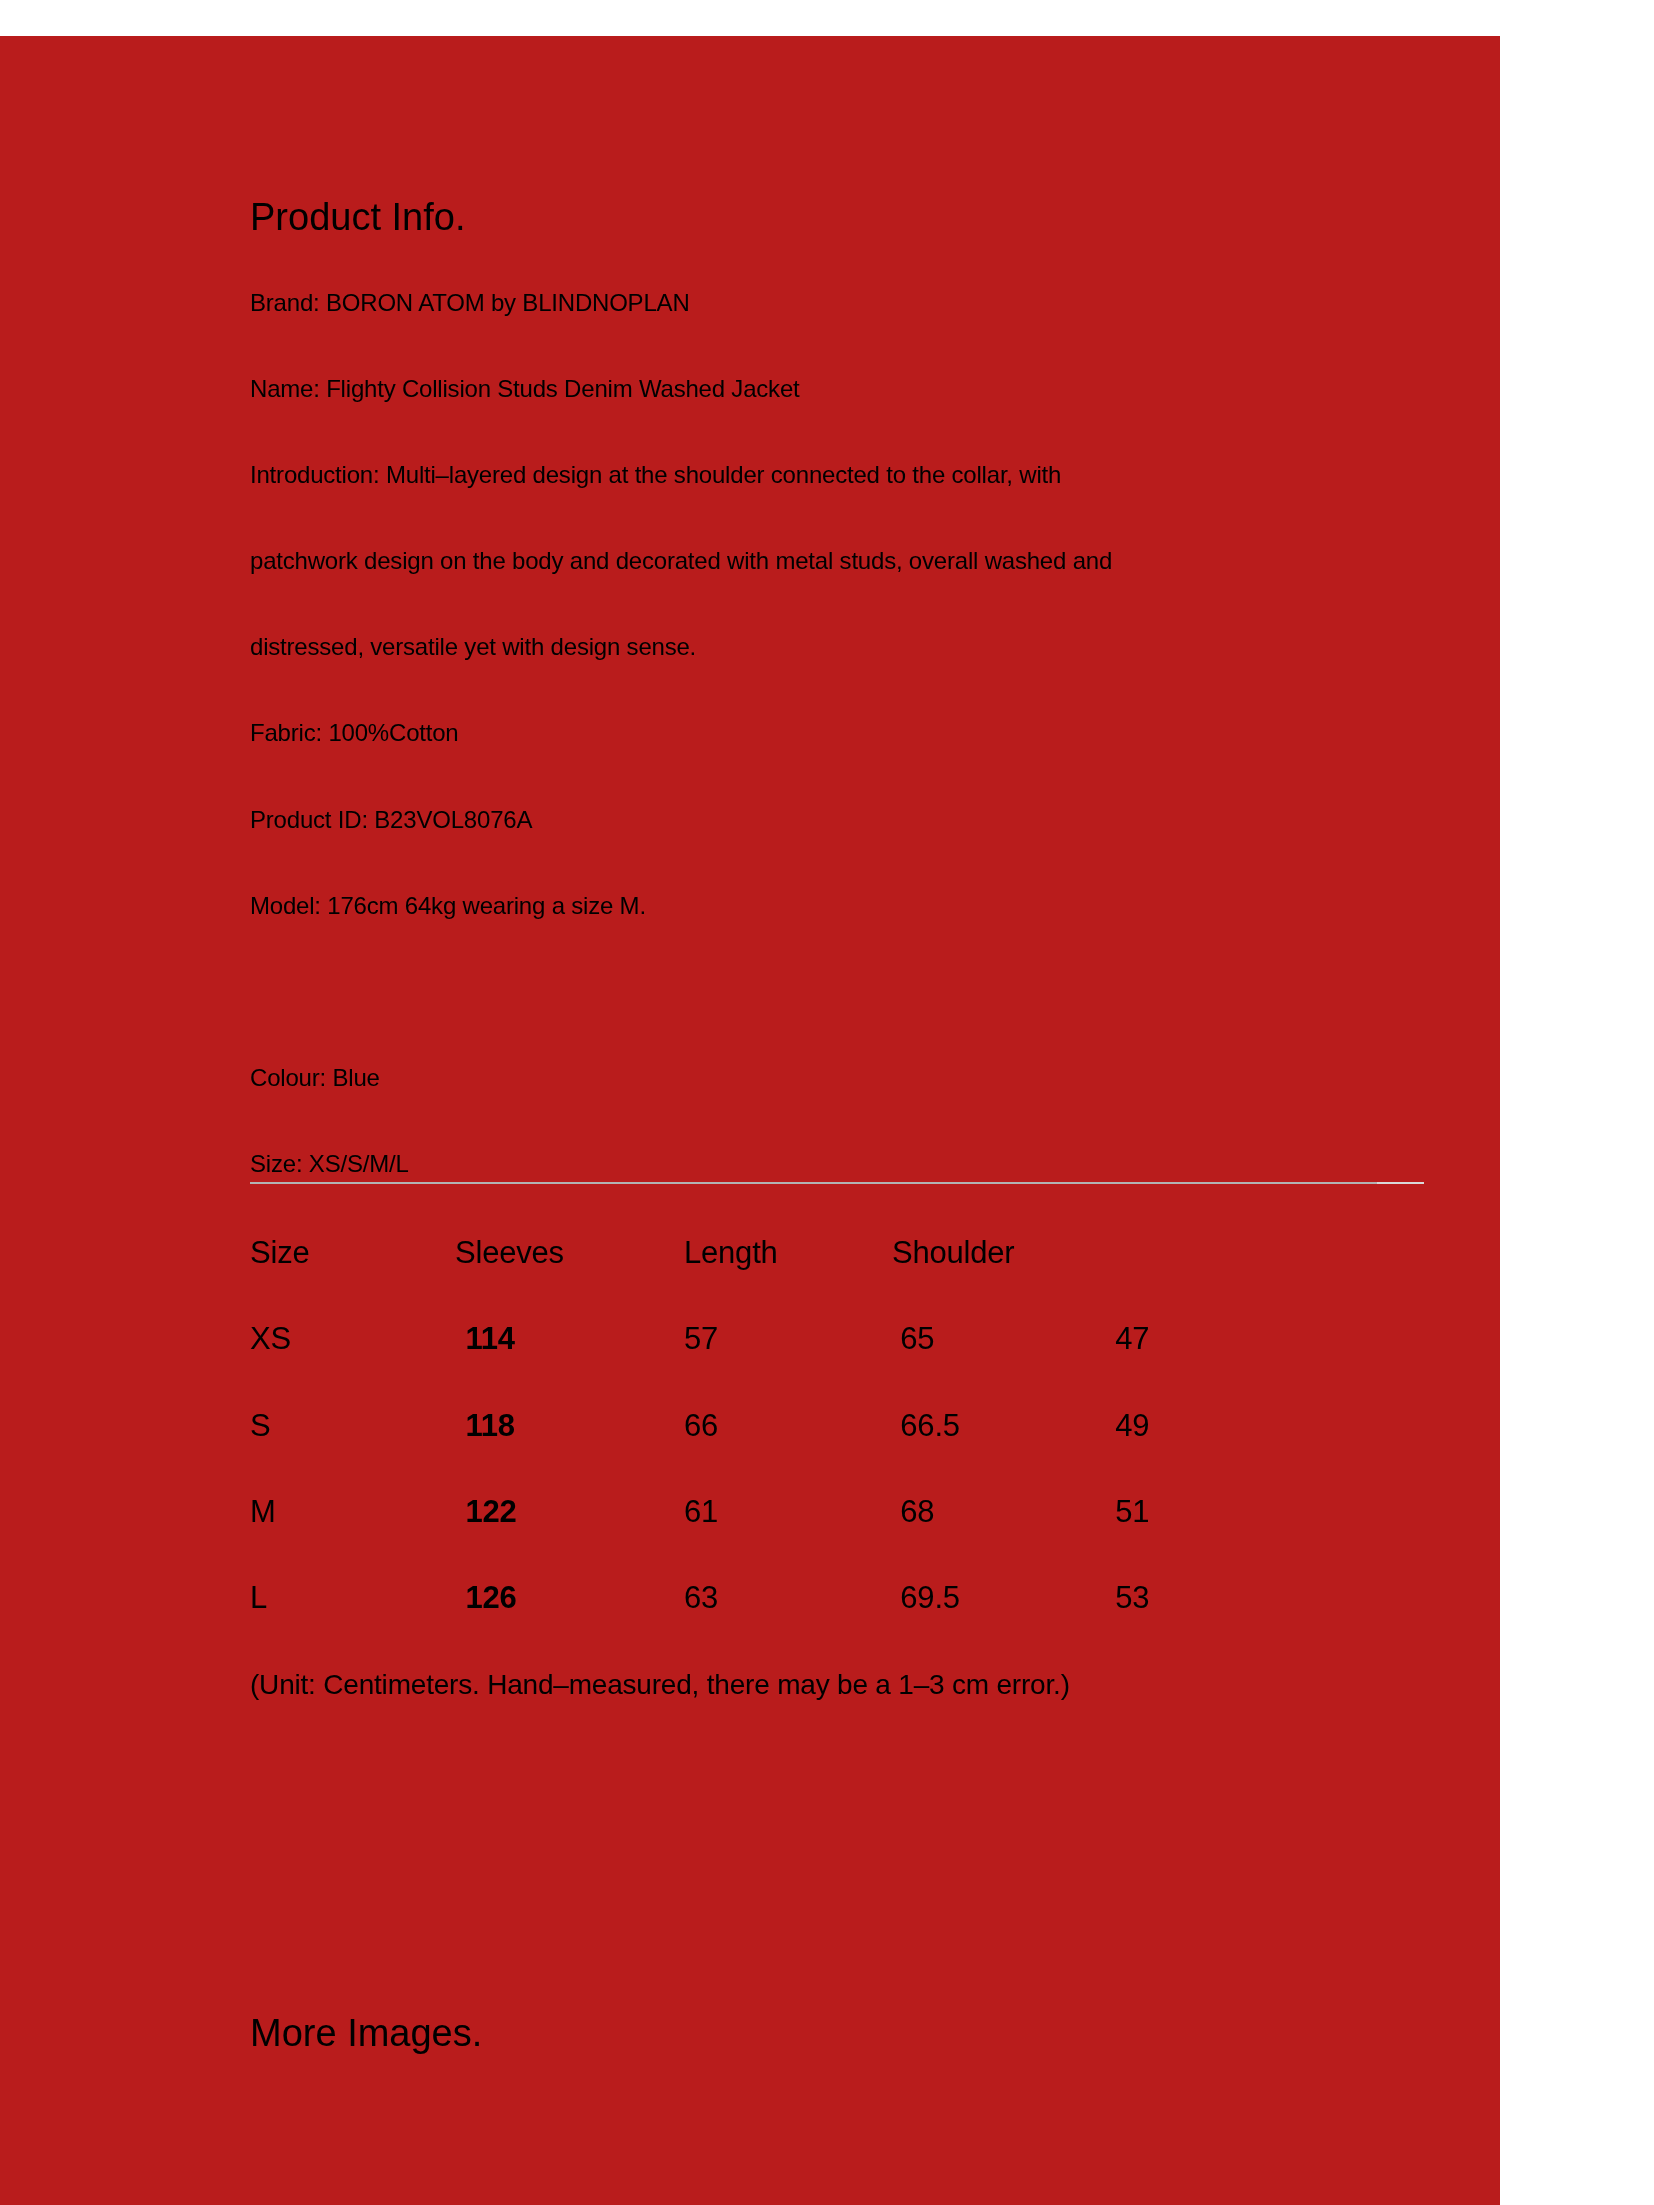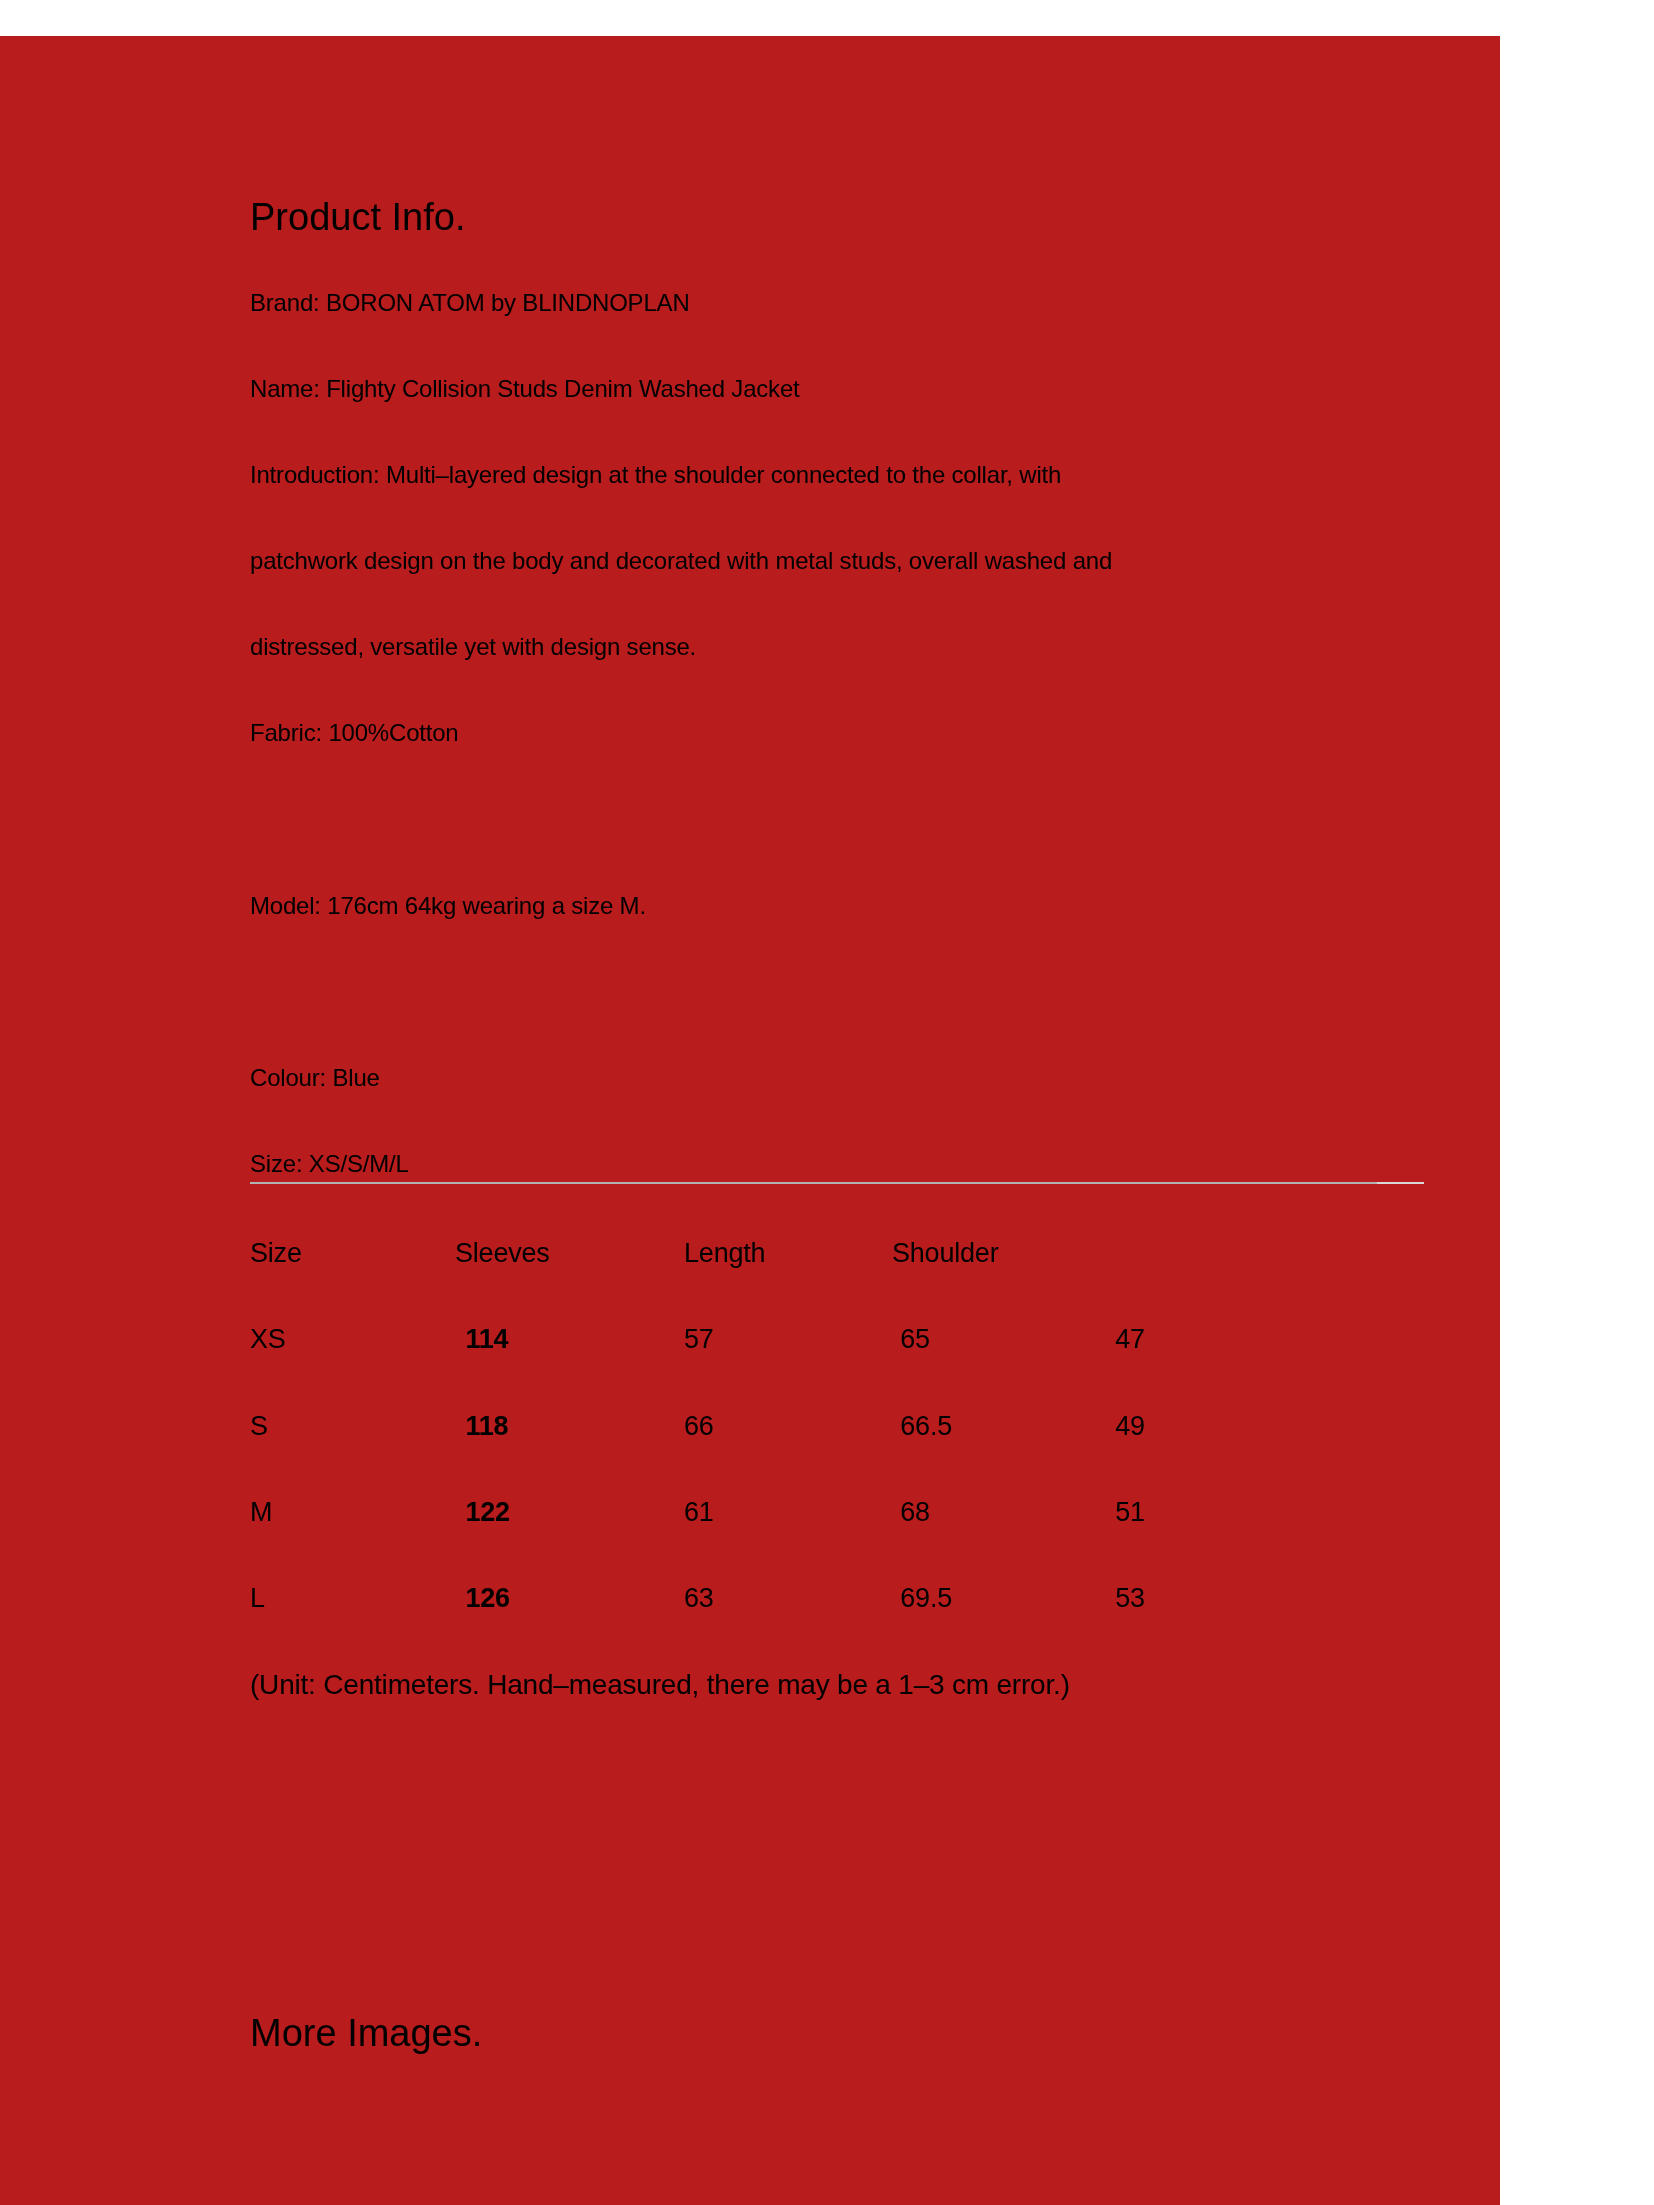--- a/index.html
+++ b/index.html
@@ -46,21 +46,21 @@
     width: 1174px;
     height: 2.1px;
     background: linear-gradient(to right, #b3b3b3 0%, #b3b3b3 96%, #d9d9d9 96%, #d9d9d9 100%);
   }
   .trow {
     position: absolute;
     left: 250px;
     display: grid;
     grid-template-columns: 205px 229px 208px 208px auto;
     line-height: 86px;
-    font-size: 27px;
+    font-size: 31px;
     letter-spacing: -0.2px;
     white-space: nowrap;
   }
   .trow .cell {
     text-align: left;
   }
   .trow.tdata .cell:nth-child(2) { padding-left: 10.4px; font-weight: bold; }
   .trow.tdata .cell:nth-child(4) { padding-left: 8.3px; }
   .trow.tdata .cell:nth-child(5) { padding-left: 15.3px; }
 </style>
@@ -76,20 +76,21 @@
   <p class="line" style="top:310px">Name: Flighty Collision Studs Denim Washed Jacket</p>
 
   <p class="line" style="top:396px">Introduction: Multi–layered design at the shoulder connected to the collar, with</p>
 
   <p class="line" style="top:482px">patchwork design on the body and decorated with metal studs, overall washed and</p>
 
   <p class="line" style="top:568px">distressed, versatile yet with design sense.</p>
 
   <p class="line" style="top:654px">Fabric: 100%Cotton</p>
 
+  <p class="line" style="top:741px">Product ID: B23VOL8076A</p>
 
   <p class="line" style="top:827px">Model: 176cm 64kg wearing a size M.</p>
 
   <p class="line" style="top:999px">Colour: Blue</p>
 
   <p class="line" style="top:1085px">Size: XS/S/M/L</p>
 
   <div class="divider"></div>
 
   <div class="trow thead" style="top:1174px">

